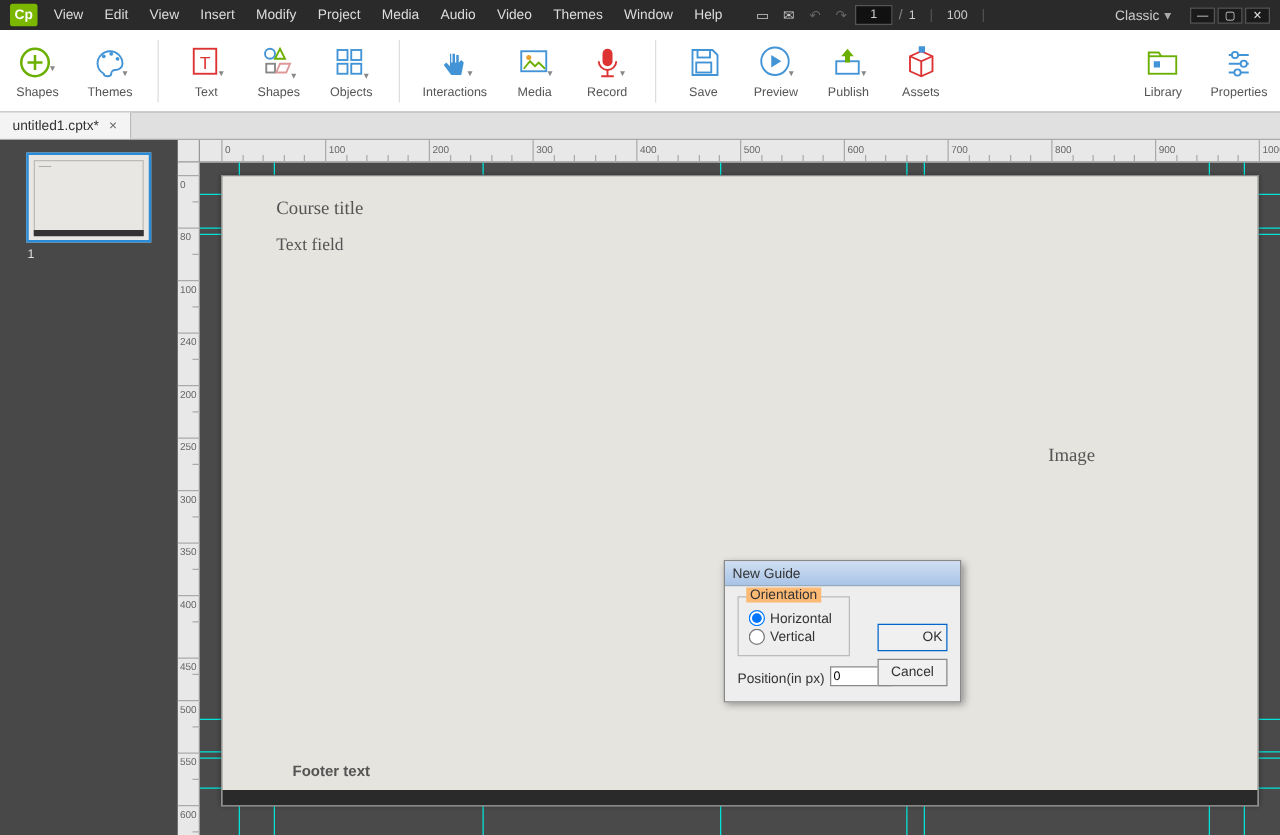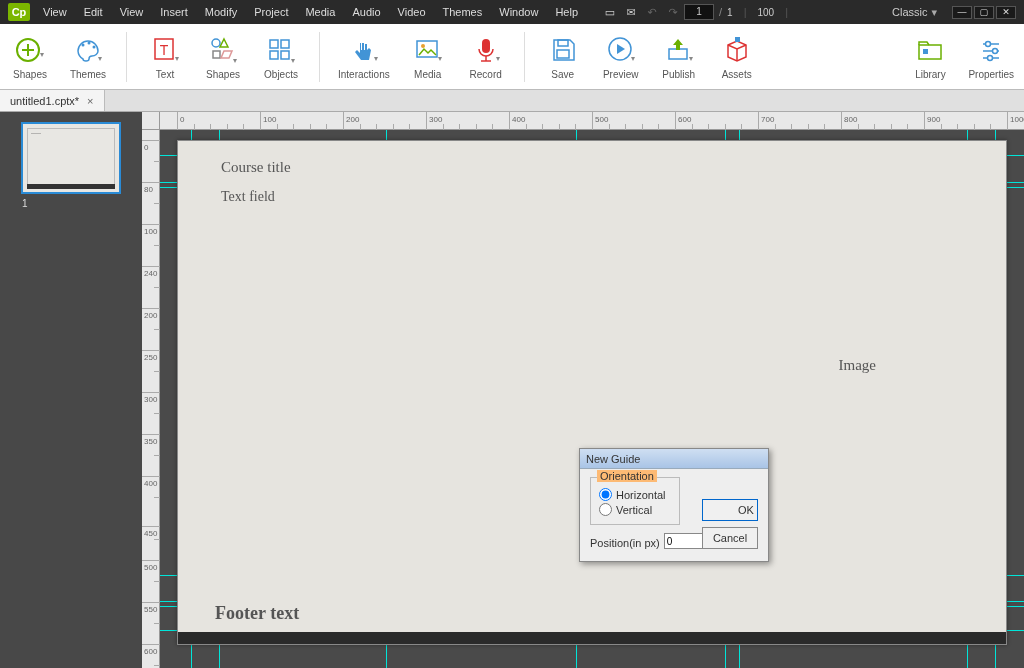--- a/index.html
+++ b/index.html
@@ -56,21 +56,21 @@
 .ruler-v-minor { position: absolute; left: 12px; width: 6px; border-top: 1px solid #aaa; }
 
 .slide { position: absolute; top: 28px; left: 35px; width: 830px; height: 505px; background: #e6e4df; border: 1px solid #888; box-shadow: 0 0 4px rgba(0,0,0,0.4); }
 
 .guide-h { position: absolute; left: 18px; right: 0; height: 1px; background: #00e5d9; pointer-events: none; }
 .guide-v { position: absolute; top: 18px; bottom: 0; width: 1px; background: #00e5d9; pointer-events: none; }
 
 .slide .course-title { position: absolute; top: 18px; left: 43px; font-size: 15px; color: #555; font-family: Georgia, serif; }
 .slide .text-field { position: absolute; top: 48px; left: 43px; font-size: 14px; color: #555; font-family: Georgia, serif; }
 .slide .image-label { position: absolute; top: 216px; right: 130px; font-size: 15px; color: #555; font-family: Georgia, serif; }
-.slide .footer-text { position: absolute; bottom: 20px; left: 37px; font-size: 18px; color: #555; font-family: Liberation Serif, serif; font-weight: 600; }
+.slide .footer-text { position: absolute; bottom: 20px; left: 56px; font-size: 12px; color: #555; font-family: Liberation Sans, sans-serif; font-weight: 600; }
 .slide .footer-bar { position: absolute; bottom: 0; left: 0; right: 0; height: 12px; background: #2a2a2a; }
 
 
 .dialog { position: absolute; top: 336px; left: 437px; width: 190px; background: #eee; border: 1px solid #888; box-shadow: 2px 2px 6px rgba(0,0,0,0.4); }
 .dialog-title { height: 20px; background: linear-gradient(to bottom, #cfdff2, #a9c4e6); font-size: 11px; color: #333; padding-left: 6px; line-height: 20px; border-bottom: 1px solid #9ab; }
 .dialog-body { padding: 8px 10px 12px 10px; font-size: 11px; color: #333; }
 .fieldset { border: 1px solid #bbb; padding: 8px 8px 6px 8px; margin-bottom: 8px; width: 90px; position: relative; }
 .fieldset-legend { position: absolute; top: -8px; left: 6px; background: #fdba74; padding: 0 3px; font-size: 11px; }
 .radio-row { display: flex; align-items: center; gap: 4px; margin: 2px 0; }
 .radio-row input { margin: 0; }

